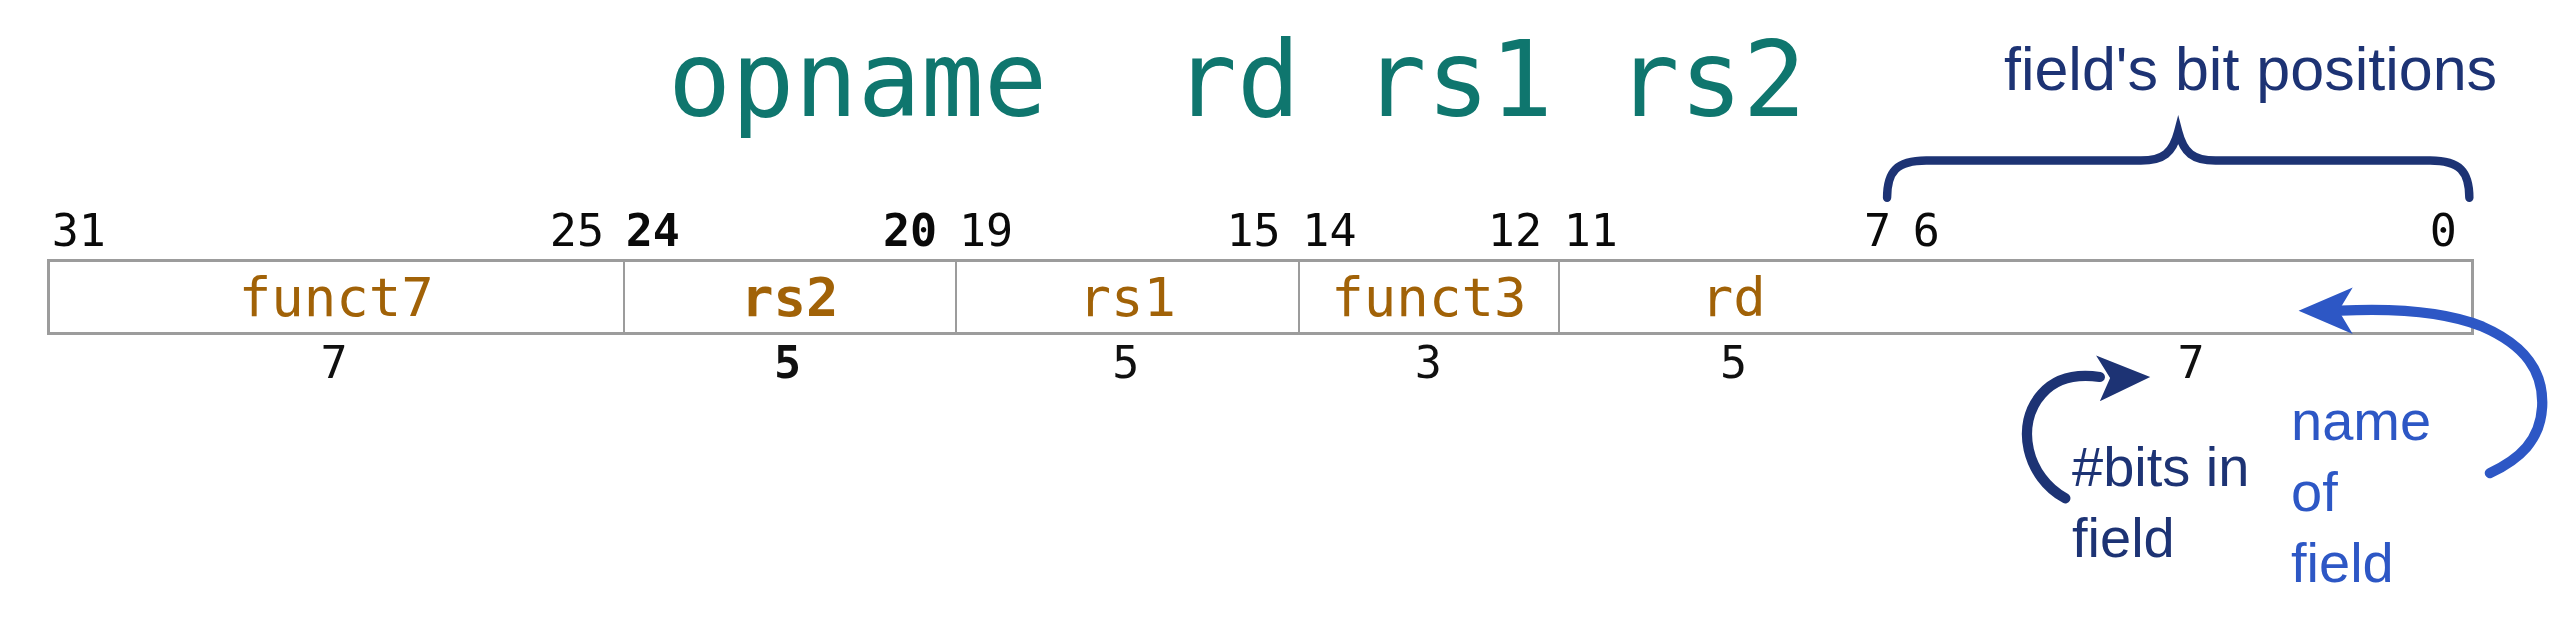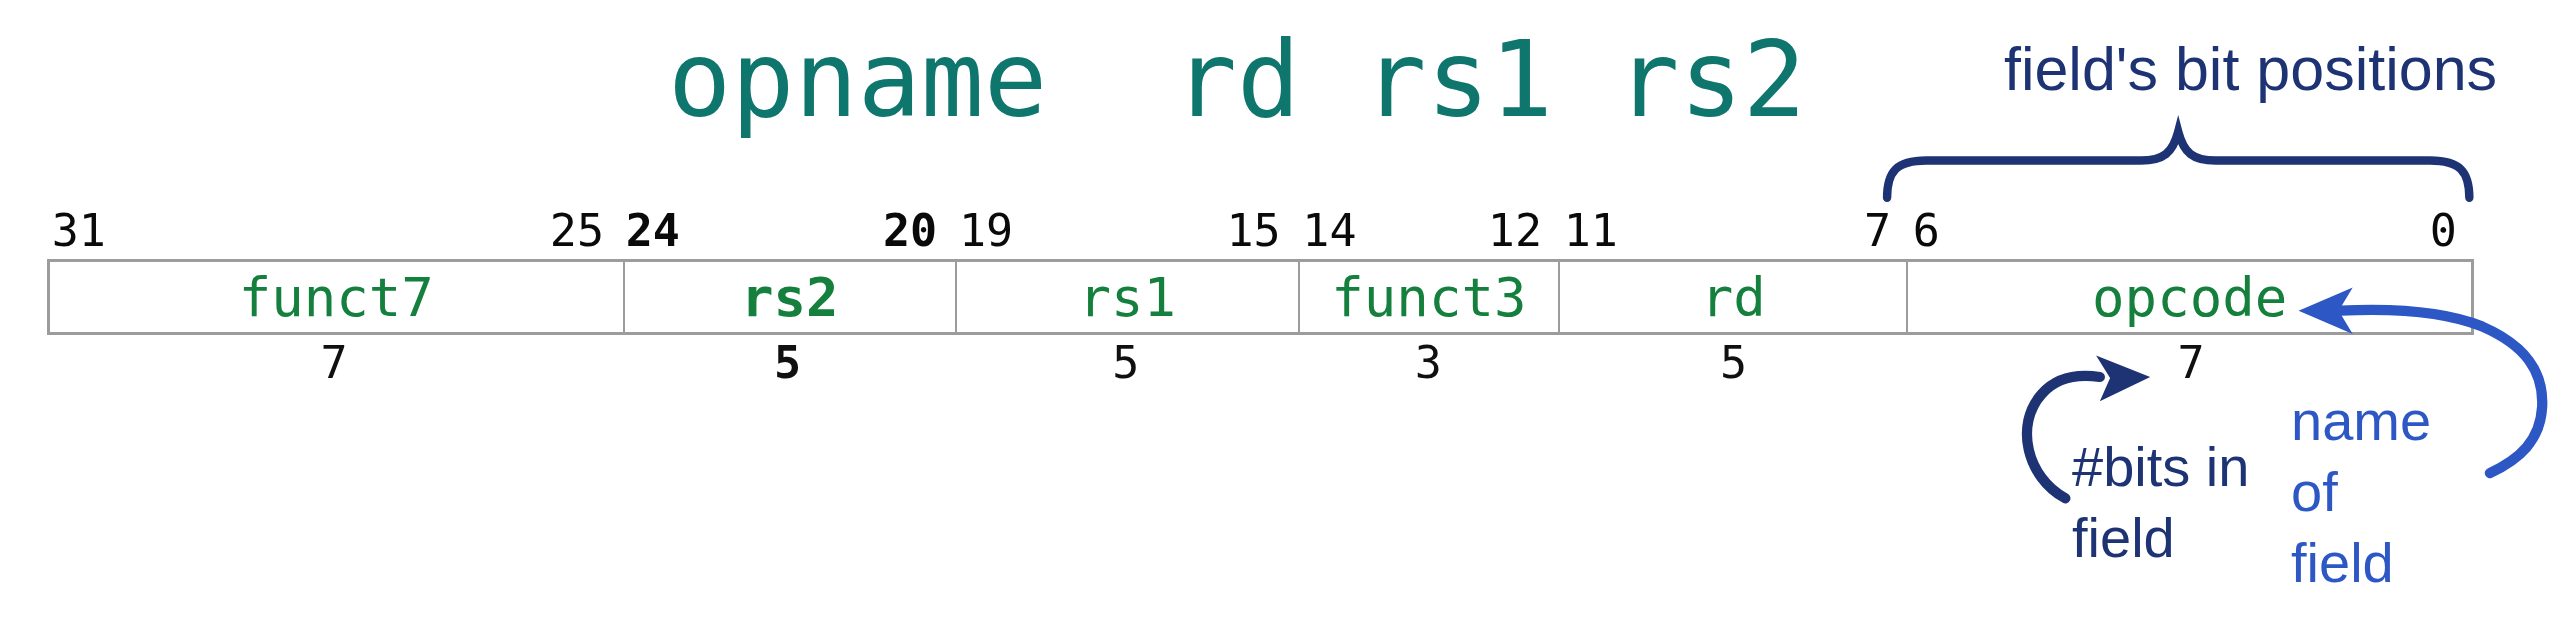--- a/index.html
+++ b/index.html
@@ -35,21 +35,21 @@
 
   
   #field-table{
     top:259px;height:76px;
     border:3.7px solid #9c9c9c;
     box-sizing:border-box;
     background:#ffffff;
   }
   #field-table .col{
     display:flex;align-items:center;justify-content:center;
-    font-size:54px;color:#15803d;
+    font-size:54px;color:#a16207;
   }
   #field-table .col + .col{border-left:2.8px solid #9c9c9c;}
 
   
   #bit-count-row{top:338px;font-size:45px;line-height:49px;color:#101010;}
   #bit-count-row .col{text-align:center;}
 
   
   .navy-text{color:#1d3374;}
   .royal-text{color:#2d57c5;}
@@ -102,21 +102,20 @@
       <span>0</span>
     </div>
   </div>
 
   <div id="field-table" class="rowgrid mono">
     <div class="col c0">funct7</div>
     <div class="col c1">rs2</div>
     <div class="col c2">rs1</div>
     <div class="col c3">funct3</div>
     <div class="col c4">rd</div>
-    <div class="col c5">opcode</div>
   </div>
 
   <div id="bit-count-row" class="rowgrid mono">
     <div class="col c0">7</div>
     <div class="col c1">5</div>
     <div class="col c2">5</div>
     <div class="col c3">3</div>
     <div class="col c4">5</div>
     <div class="col c5">7</div>
   </div>

